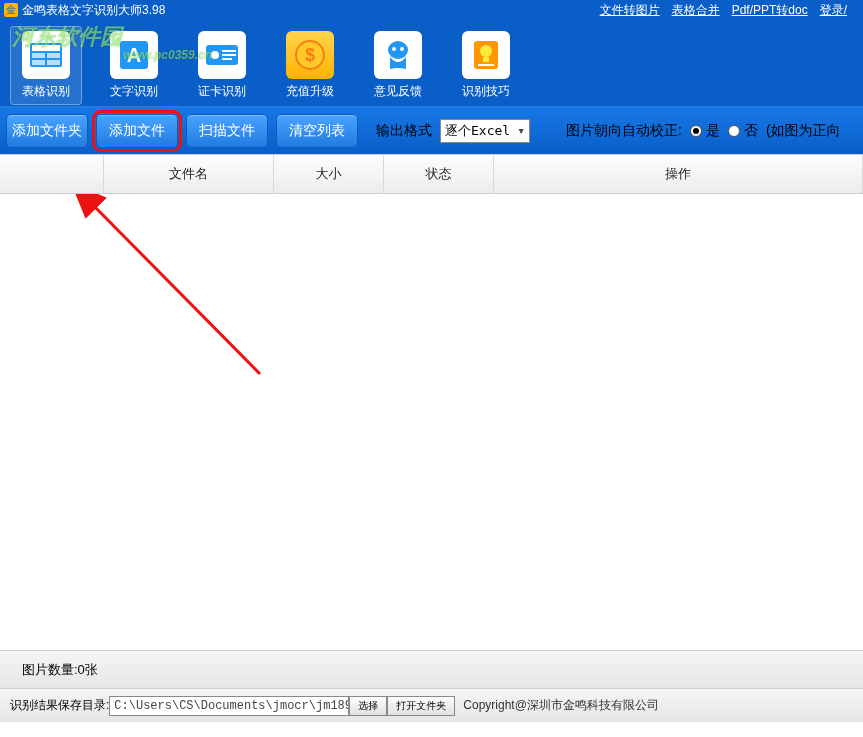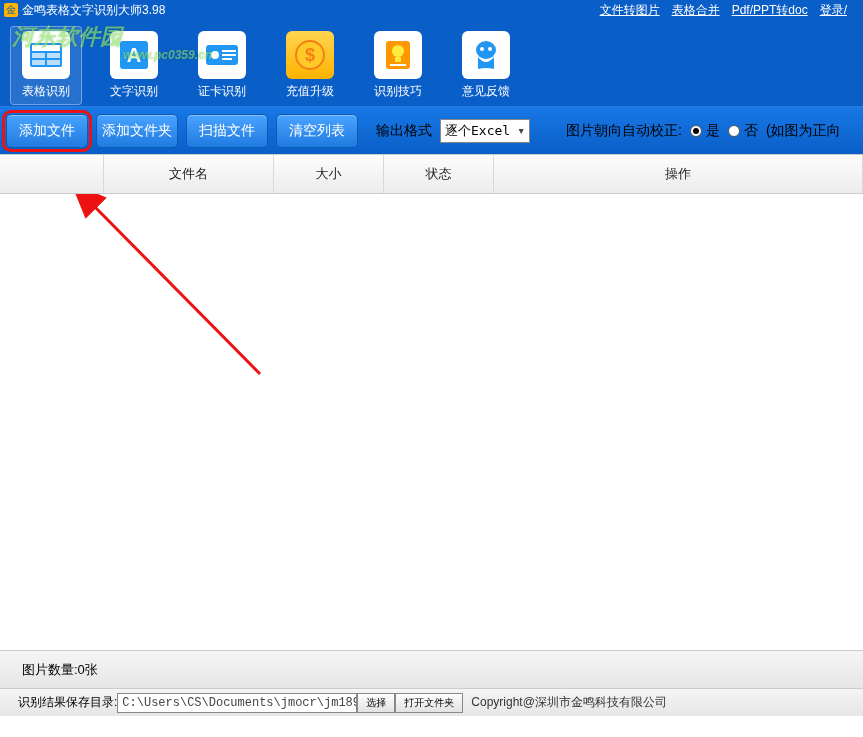--- a/index.html
+++ b/index.html
@@ -196,26 +196,26 @@
     .bottom-bar1 {
       height: 38px;
       background: linear-gradient(to bottom, #f5f5f5, #e6e6e6);
       border-top: 1px solid #ccc;
       display: flex;
       align-items: center;
       padding: 0 22px;
       font-size: 13px;
     }
     .bottom-bar2 {
-      height: 28px;
+      height: 34px;
       background: linear-gradient(to bottom, #f5f5f5, #e6e6e6);
       border-top: 1px solid #ccc;
       display: flex;
       align-items: center;
-      padding: 0 18px;
+      padding: 0 10px;
       font-size: 12px;
     }
     .path-input {
       height: 20px;
       background: #fff;
       border: 1px solid #888;
       font-family: "Courier New", monospace;
       font-size: 12px;
       padding: 0 4px;
       width: 240px;
@@ -294,44 +294,44 @@
       <svg class="icon-inner" viewBox="0 0 36 36">
           <circle cx="18" cy="18" r="14" fill="#ffca28" stroke="#f57f17" stroke-width="2"></circle>
           <text x="18" y="24" font-size="18" fill="#f57f17" text-anchor="middle" font-weight="bold">$</text>
         </svg>
     </div>
     <span>充值升级</span>
   </div>
   <div class="main-btn">
     <div class="icon-box">
       <svg class="icon-inner" viewBox="0 0 36 36">
+          <ellipse cx="18" cy="13" rx="10" ry="9" fill="#2196f3"></ellipse>
+          <path d="M 10 20 Q 18 30 26 20 L 26 32 Q 18 30 10 32 Z" fill="#2196f3"></path>
+          <circle cx="14" cy="12" r="2" fill="#fff"></circle>
+          <circle cx="22" cy="12" r="2" fill="#fff"></circle>
+        </svg>
+    </div>
+    <span>意见反馈</span>
+  </div>
+  <div class="main-btn">
+    <div class="icon-box">
+      <svg class="icon-inner" viewBox="0 0 36 36">
           <rect x="6" y="4" width="24" height="28" fill="#ff9800" rx="3"></rect>
           <circle cx="18" cy="14" r="6" fill="#ffeb3b"></circle>
           <rect x="15" y="20" width="6" height="5" fill="#ffeb3b"></rect>
           <rect x="10" y="27" width="16" height="2" fill="#fff"></rect>
         </svg>
     </div>
     <span>识别技巧</span>
   </div>
-  <div class="main-btn">
-    <div class="icon-box">
-      <svg class="icon-inner" viewBox="0 0 36 36">
-          <ellipse cx="18" cy="13" rx="10" ry="9" fill="#2196f3"></ellipse>
-          <path d="M 10 20 Q 18 30 26 20 L 26 32 Q 18 30 10 32 Z" fill="#2196f3"></path>
-          <circle cx="14" cy="12" r="2" fill="#fff"></circle>
-          <circle cx="22" cy="12" r="2" fill="#fff"></circle>
-        </svg>
-    </div>
-    <span>意见反馈</span>
-  </div>
 </div>
 
 <div class="action-bar">
+  <div class="blue-btn">添加文件夹</div>
   <div class="blue-btn highlighted">添加文件</div>
-  <div class="blue-btn">添加文件夹</div>
   <div class="blue-btn">扫描文件</div>
   <div class="blue-btn">清空列表</div>
   <span class="action-label">输出格式</span>
   <div class="select-box">
     <span>逐个Excel</span>
   </div>
   <span class="action-label" style="margin-left:28px;text-align:right;">图片朝向自动校正:</span>
   <span class="radio-group">
     <span class="radio checked"></span>
     <span>是</span>

